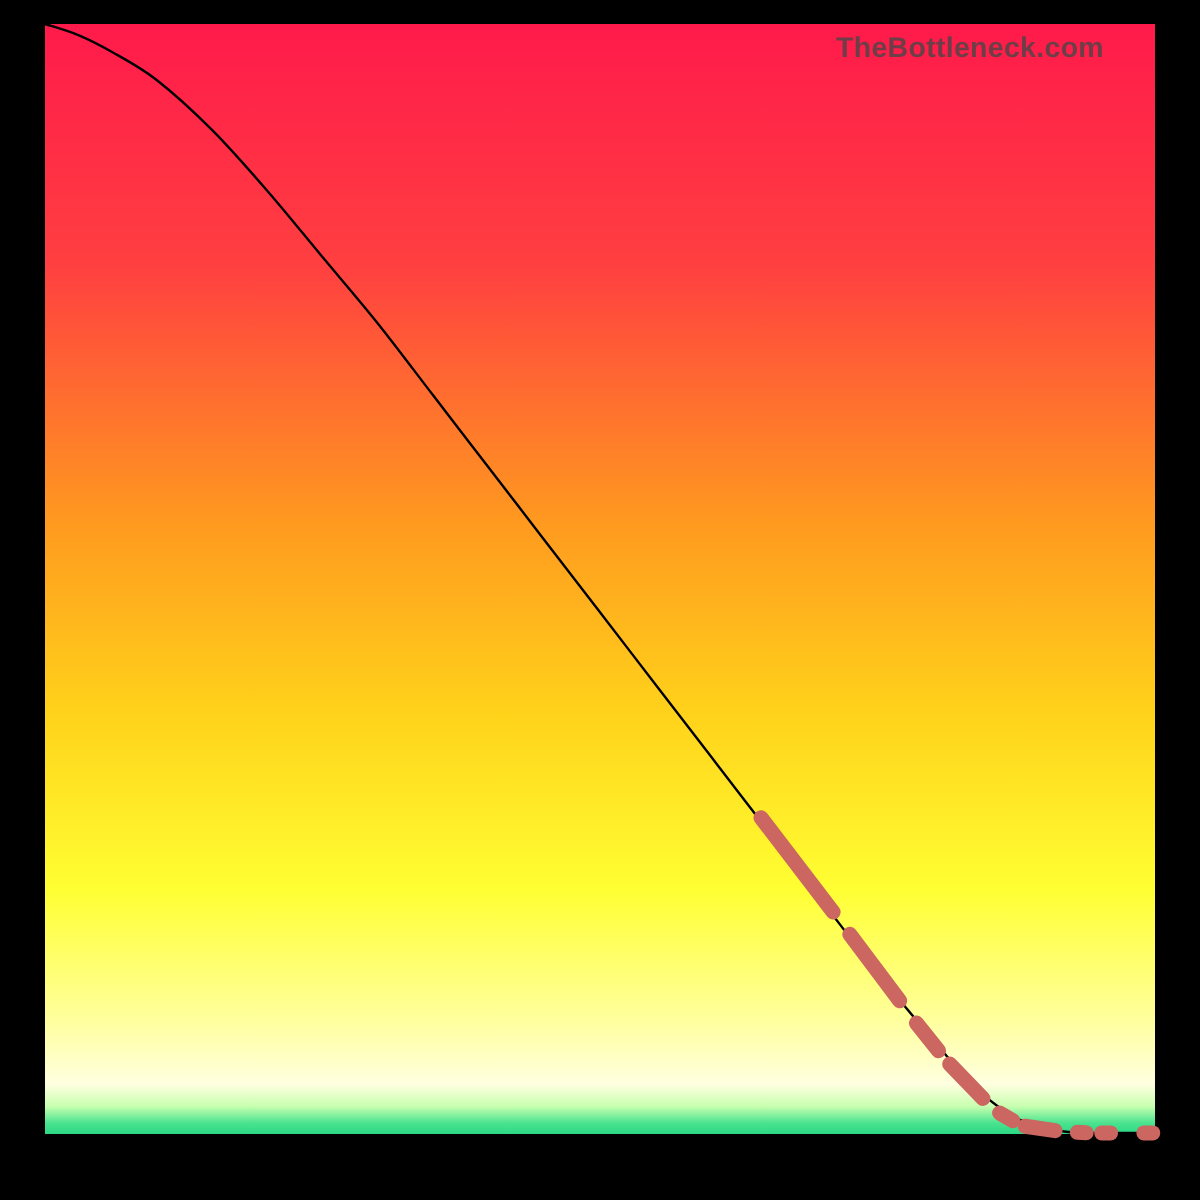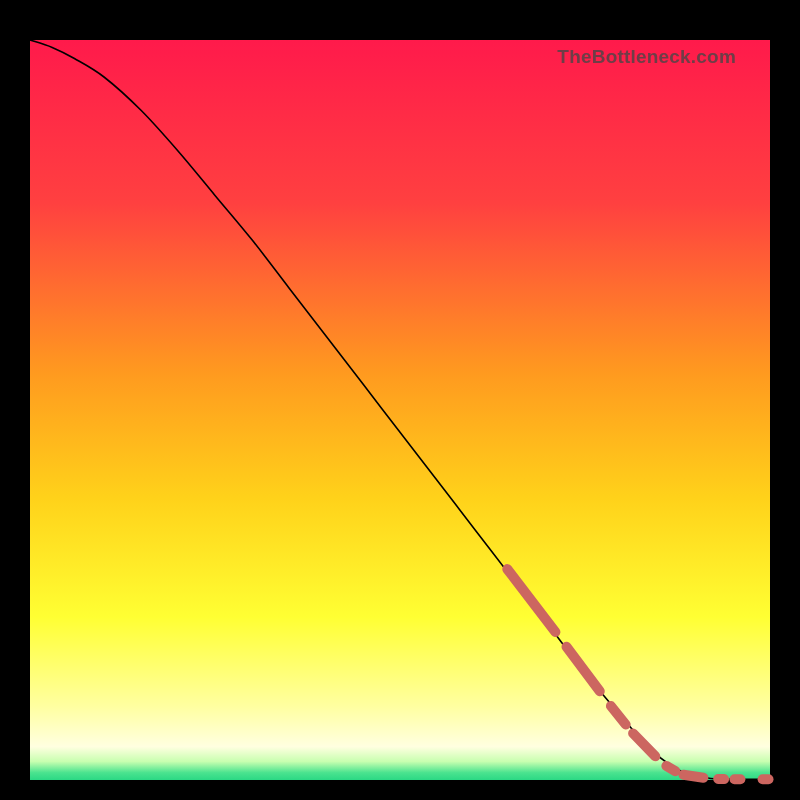--- a/index.html
+++ b/index.html
@@ -6,21 +6,21 @@
     margin: 0;
     padding: 0;
     width: 800px;
     height: 800px;
     background: #000;
     overflow: hidden;
   }
   .frame {
     position: absolute;
     left: 30px;
-    top: 40px;
+    top: 16px;
     width: 740px;
     height: 740px;
     background: #000;
   }
   .gradient {
     position: absolute;
     left: 0; top: 0; right: 0; bottom: 0;
   }
   .watermark {
     position: absolute;

